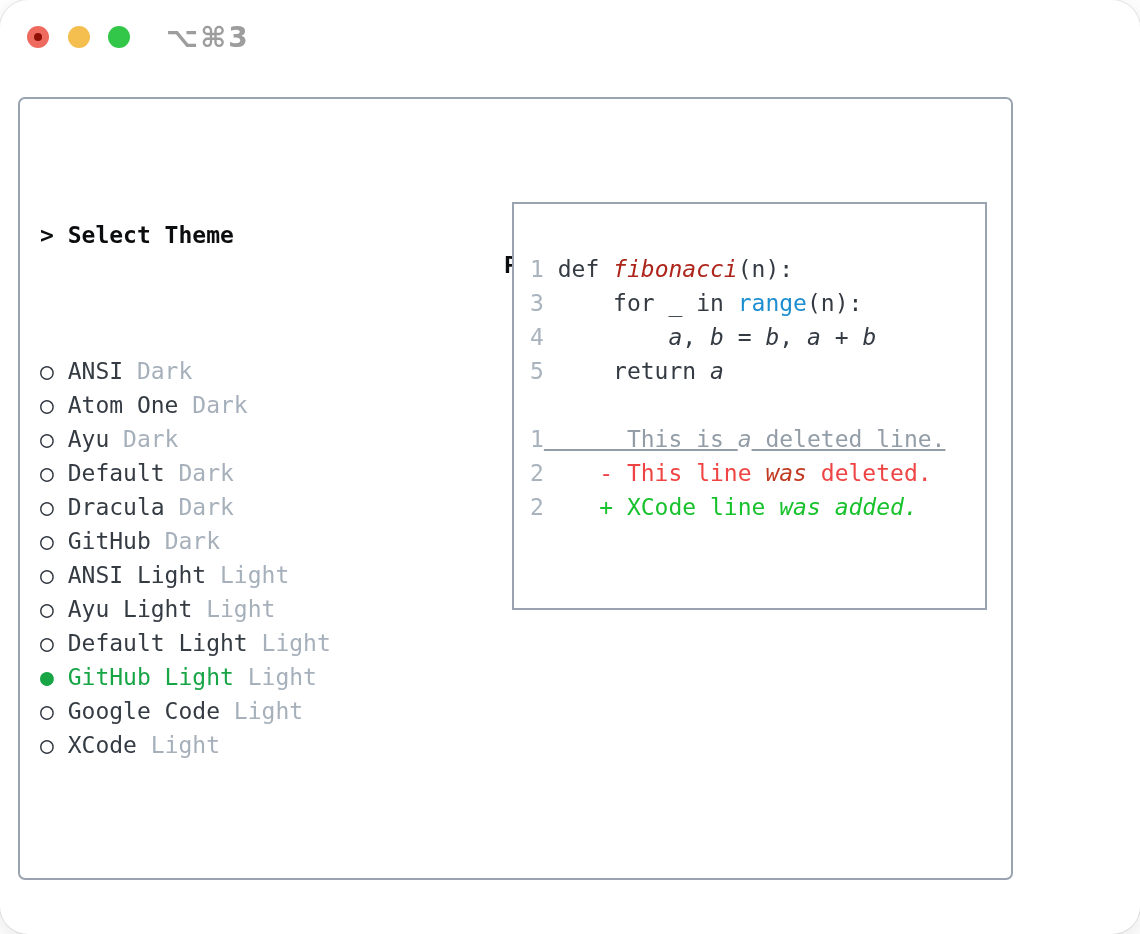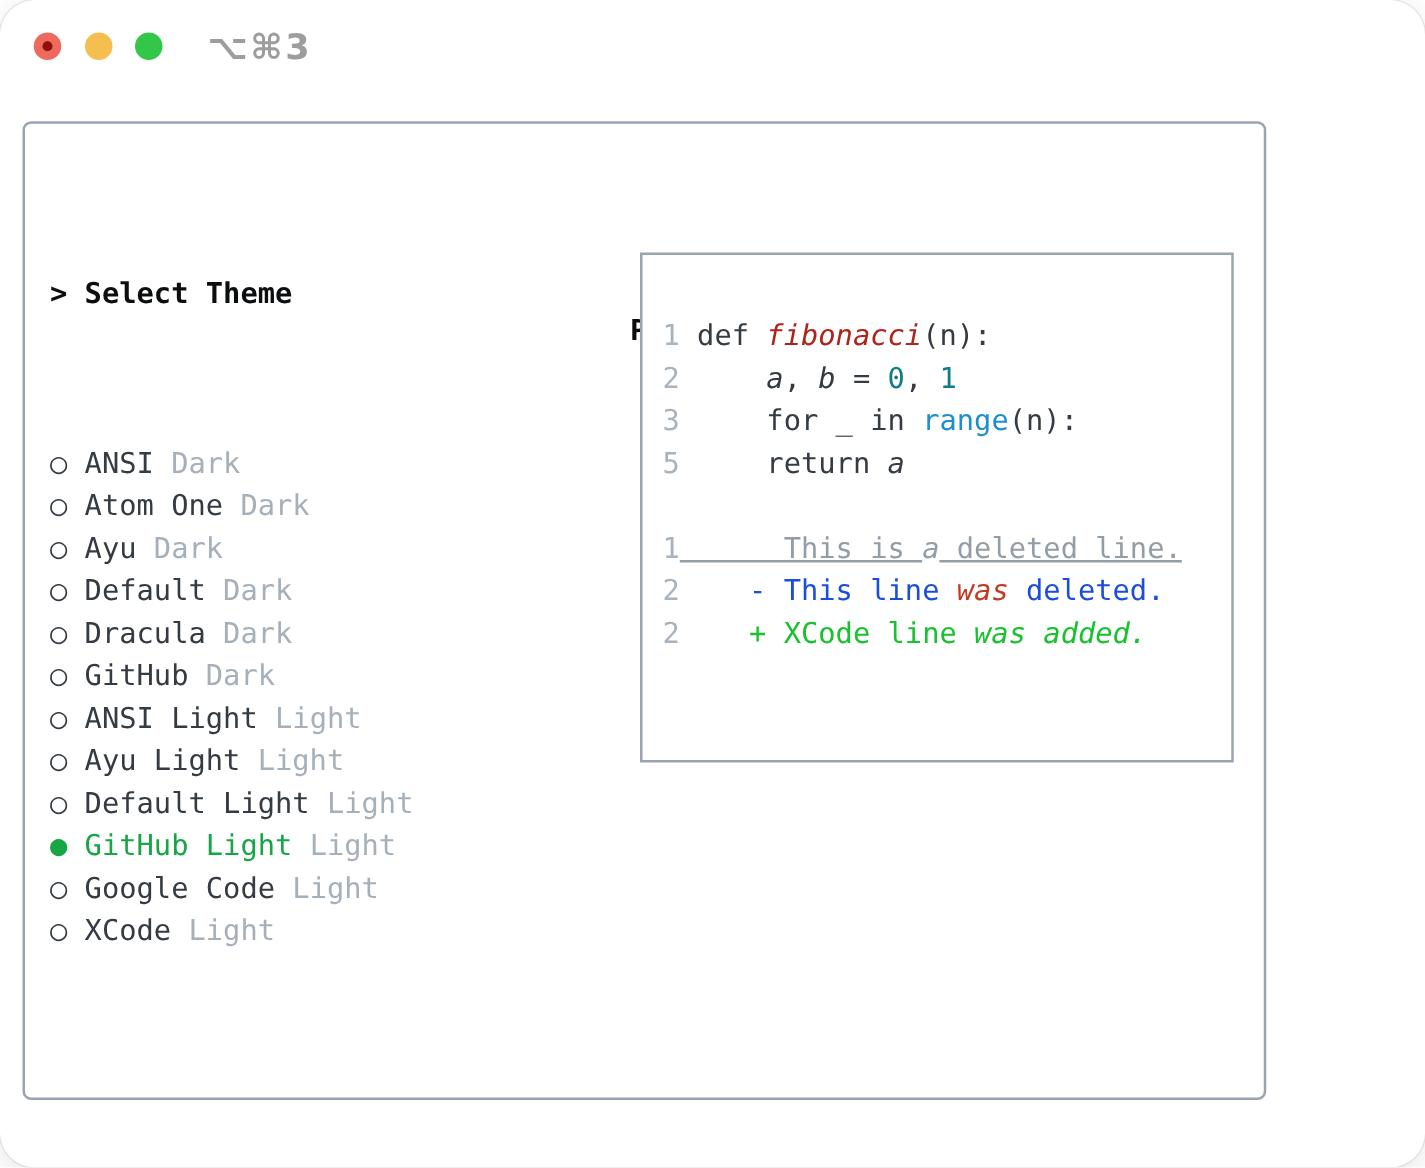--- a/index.html
+++ b/index.html
@@ -60,21 +60,21 @@
   .codewrap{padding:48px 0 0 16px;}
   .codeline{height:34px;font-size:23px;line-height:34px;white-space:pre;}
   .lnum{display:inline-block;width:1ch;color:#a9b3bd;}
   .tk-p{color:#343b43;}
   .tk-fn{color:#ad241a;font-style:italic;}
   .tk-v{color:#343b43;font-style:italic;}
   .tk-lit{color:#0e7d89;}
   .tk-bi{color:#1d8ecf;}
   .tk-ctx{color:#939da7;text-decoration:underline;}
   .tk-ctxi{color:#939da7;font-style:italic;}
-  .tk-del{color:#1d4ed8;}
+  .tk-del{color:#ef4444;}
   .tk-deli{color:#c13a22;font-style:italic;}
   .tk-add{color:#17c22d;}
   .tk-addi{color:#17c22d;font-style:italic;}
 </style>
 </head>
 <body>
 
 <div class="window">
 
   <div class="titlebar">
@@ -102,22 +102,22 @@
       
 
       
     </div>
 
     <div class="preview-header">Preview</div>
 
     <div class="preview-box">
       <div class="codewrap" id="code-lines">
           <div class="codeline"><span class="lnum">1</span><span class="tk-p"> def </span><span class="tk-fn">fibonacci</span><span class="tk-p">(n):</span></div>
-          <div class="codeline"><span class="lnum">2</span><span class="tk-p">     </span><span class="tk-v">a</span><span class="tk-p">, </span><span class="tk-v">b</span><span class="tk-p"> = </span><span class="tk-lit">0</span><span class="tk-p">, </span><span class="tk-lit">1</span></div>
           <div class="codeline"><span class="lnum">3</span><span class="tk-p">     for _ in </span><span class="tk-bi">range</span><span class="tk-p">(n):</span></div>
+          <div class="codeline"><span class="lnum">4</span><span class="tk-p">         </span><span class="tk-v">a</span><span class="tk-p">, </span><span class="tk-v">b</span><span class="tk-p"> = </span><span class="tk-v">b</span><span class="tk-p">, </span><span class="tk-v">a</span><span class="tk-p"> + </span><span class="tk-v">b</span></div>
           <div class="codeline"><span class="lnum">5</span><span class="tk-p">     return </span><span class="tk-v">a</span></div>
           <div class="codeline"><span class="lnum"> </span></div>
           <div class="codeline"><span class="lnum">1</span><span class="tk-ctx">      This is </span><span class="tk-ctxi">a</span><span class="tk-ctx"> deleted line.</span></div>
           <div class="codeline"><span class="lnum">2</span><span class="tk-del">    - This line </span><span class="tk-deli">was</span><span class="tk-del"> deleted.</span></div>
           <div class="codeline"><span class="lnum">2</span><span class="tk-add">    + XCode line </span><span class="tk-addi">was</span><span class="tk-add"> </span><span class="tk-addi">added.</span></div>
         </div>
     </div>
 
   </div>
 </div>

